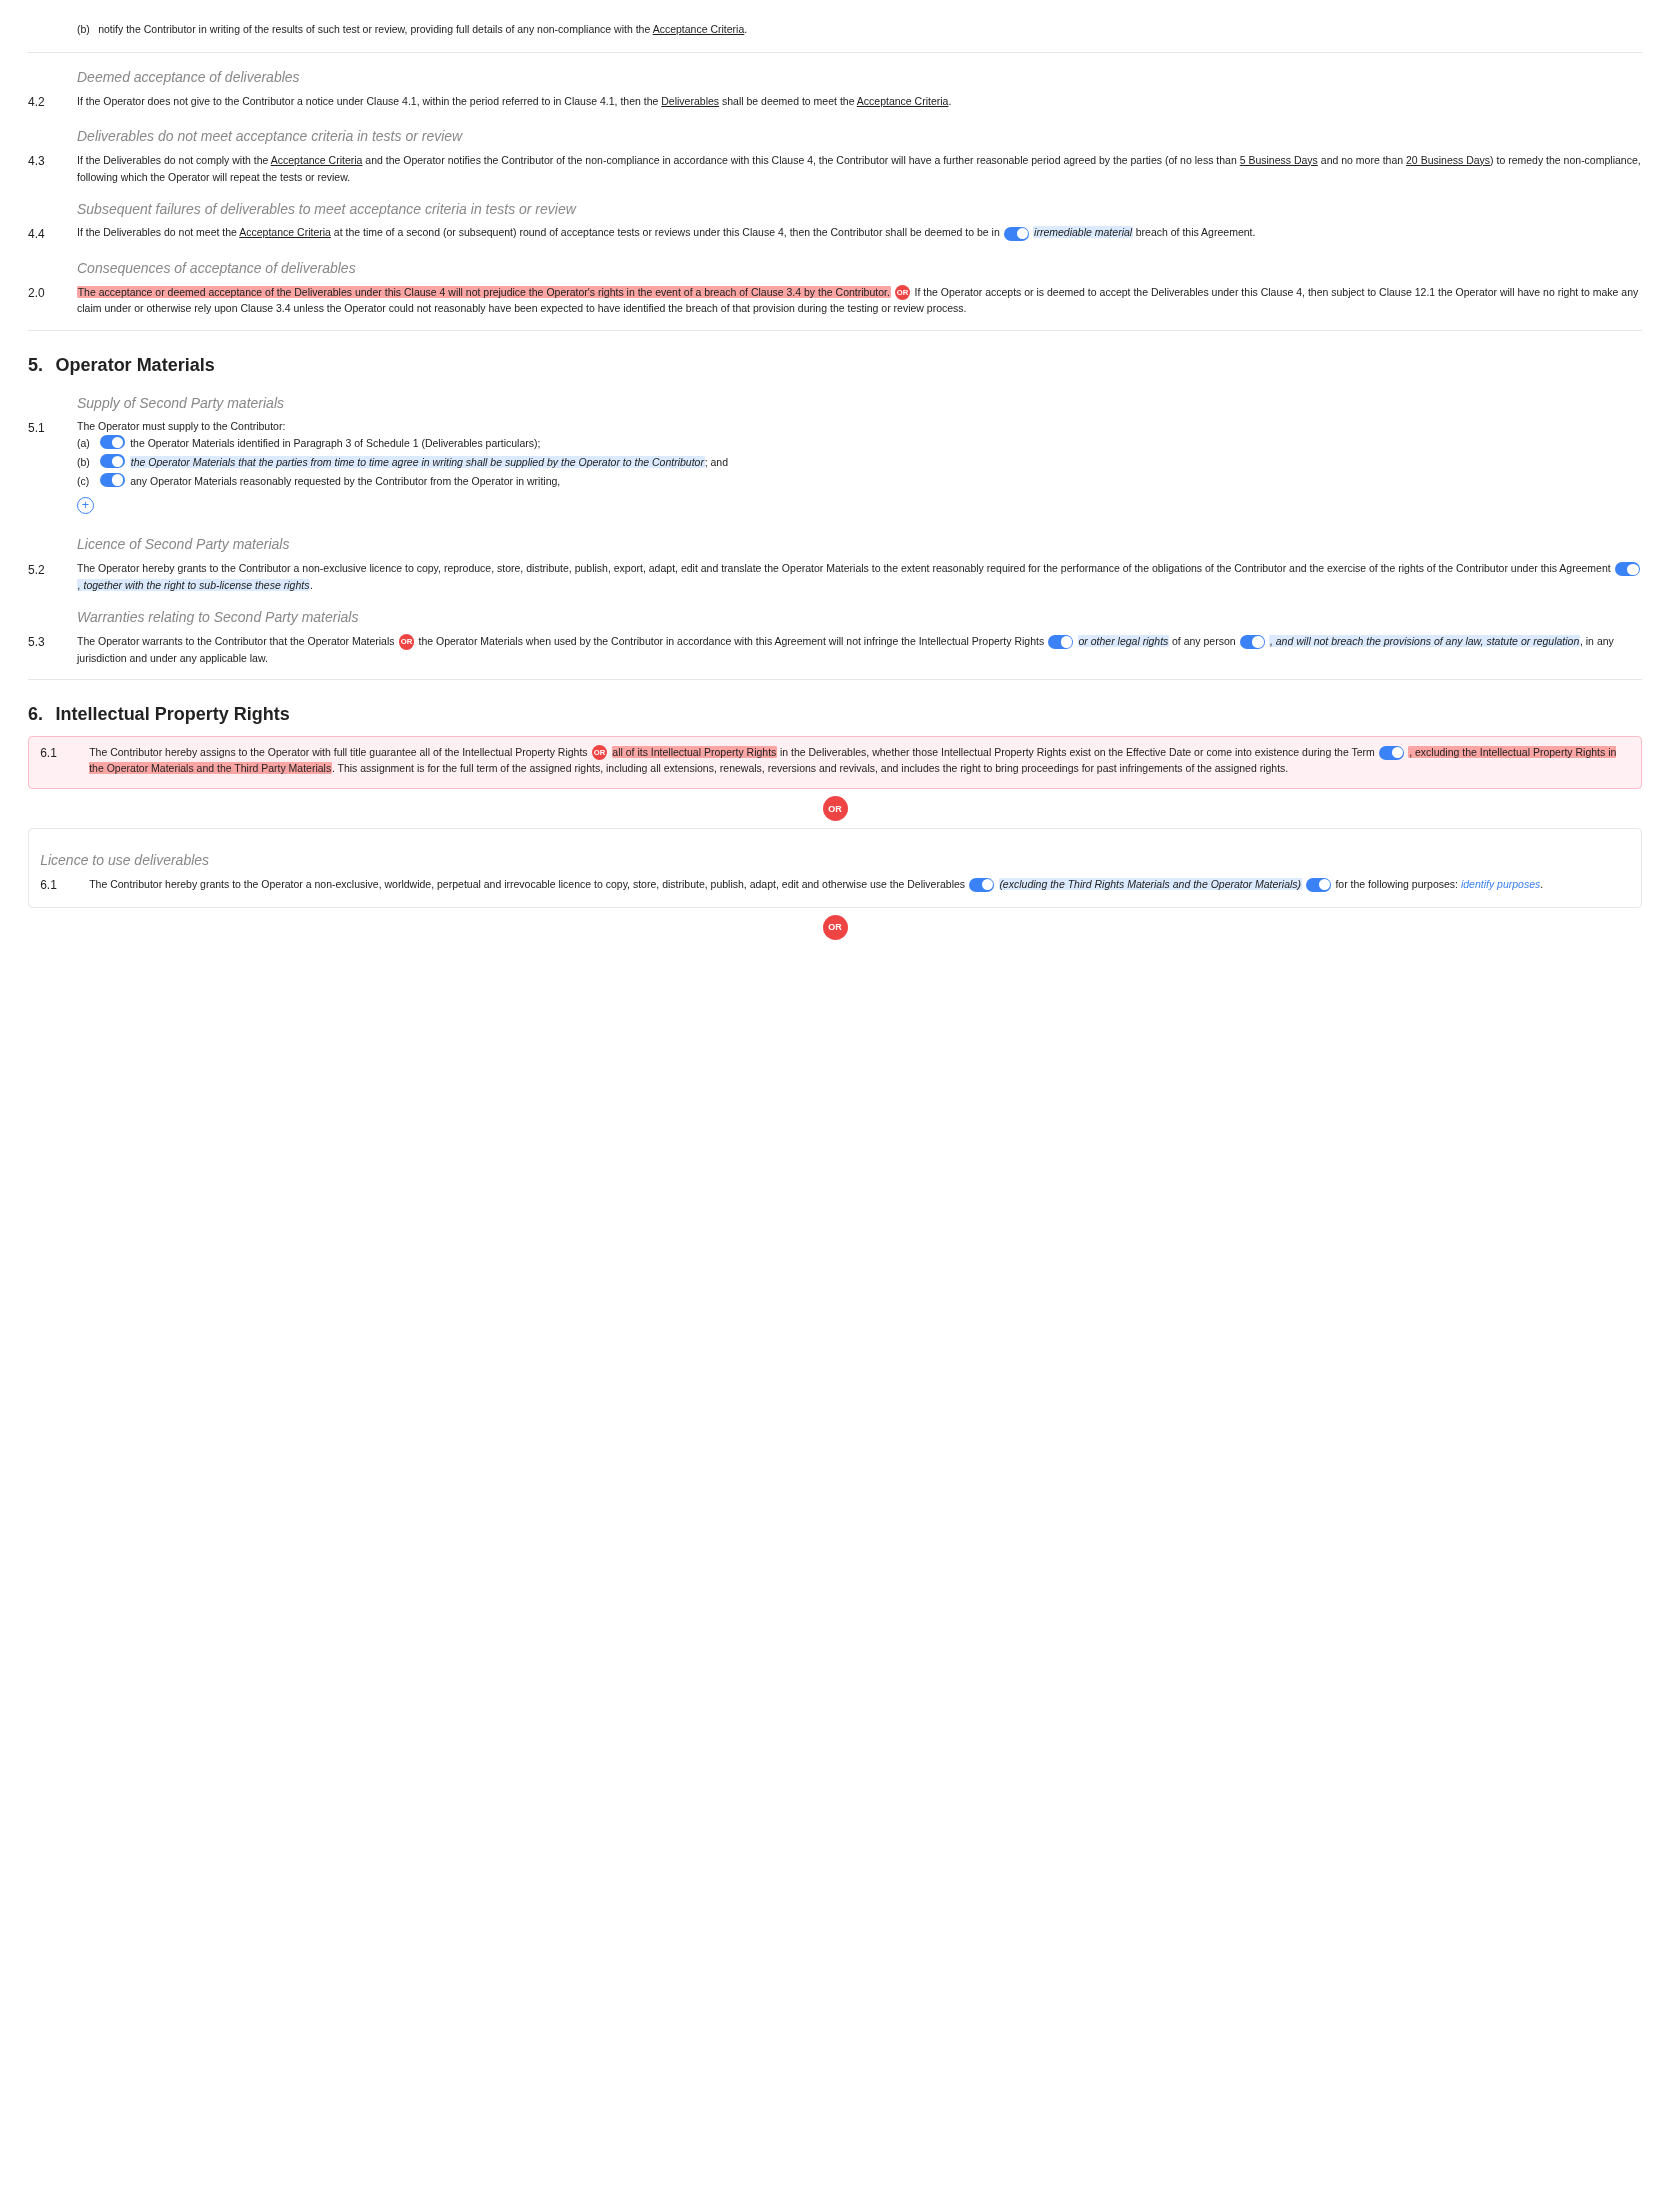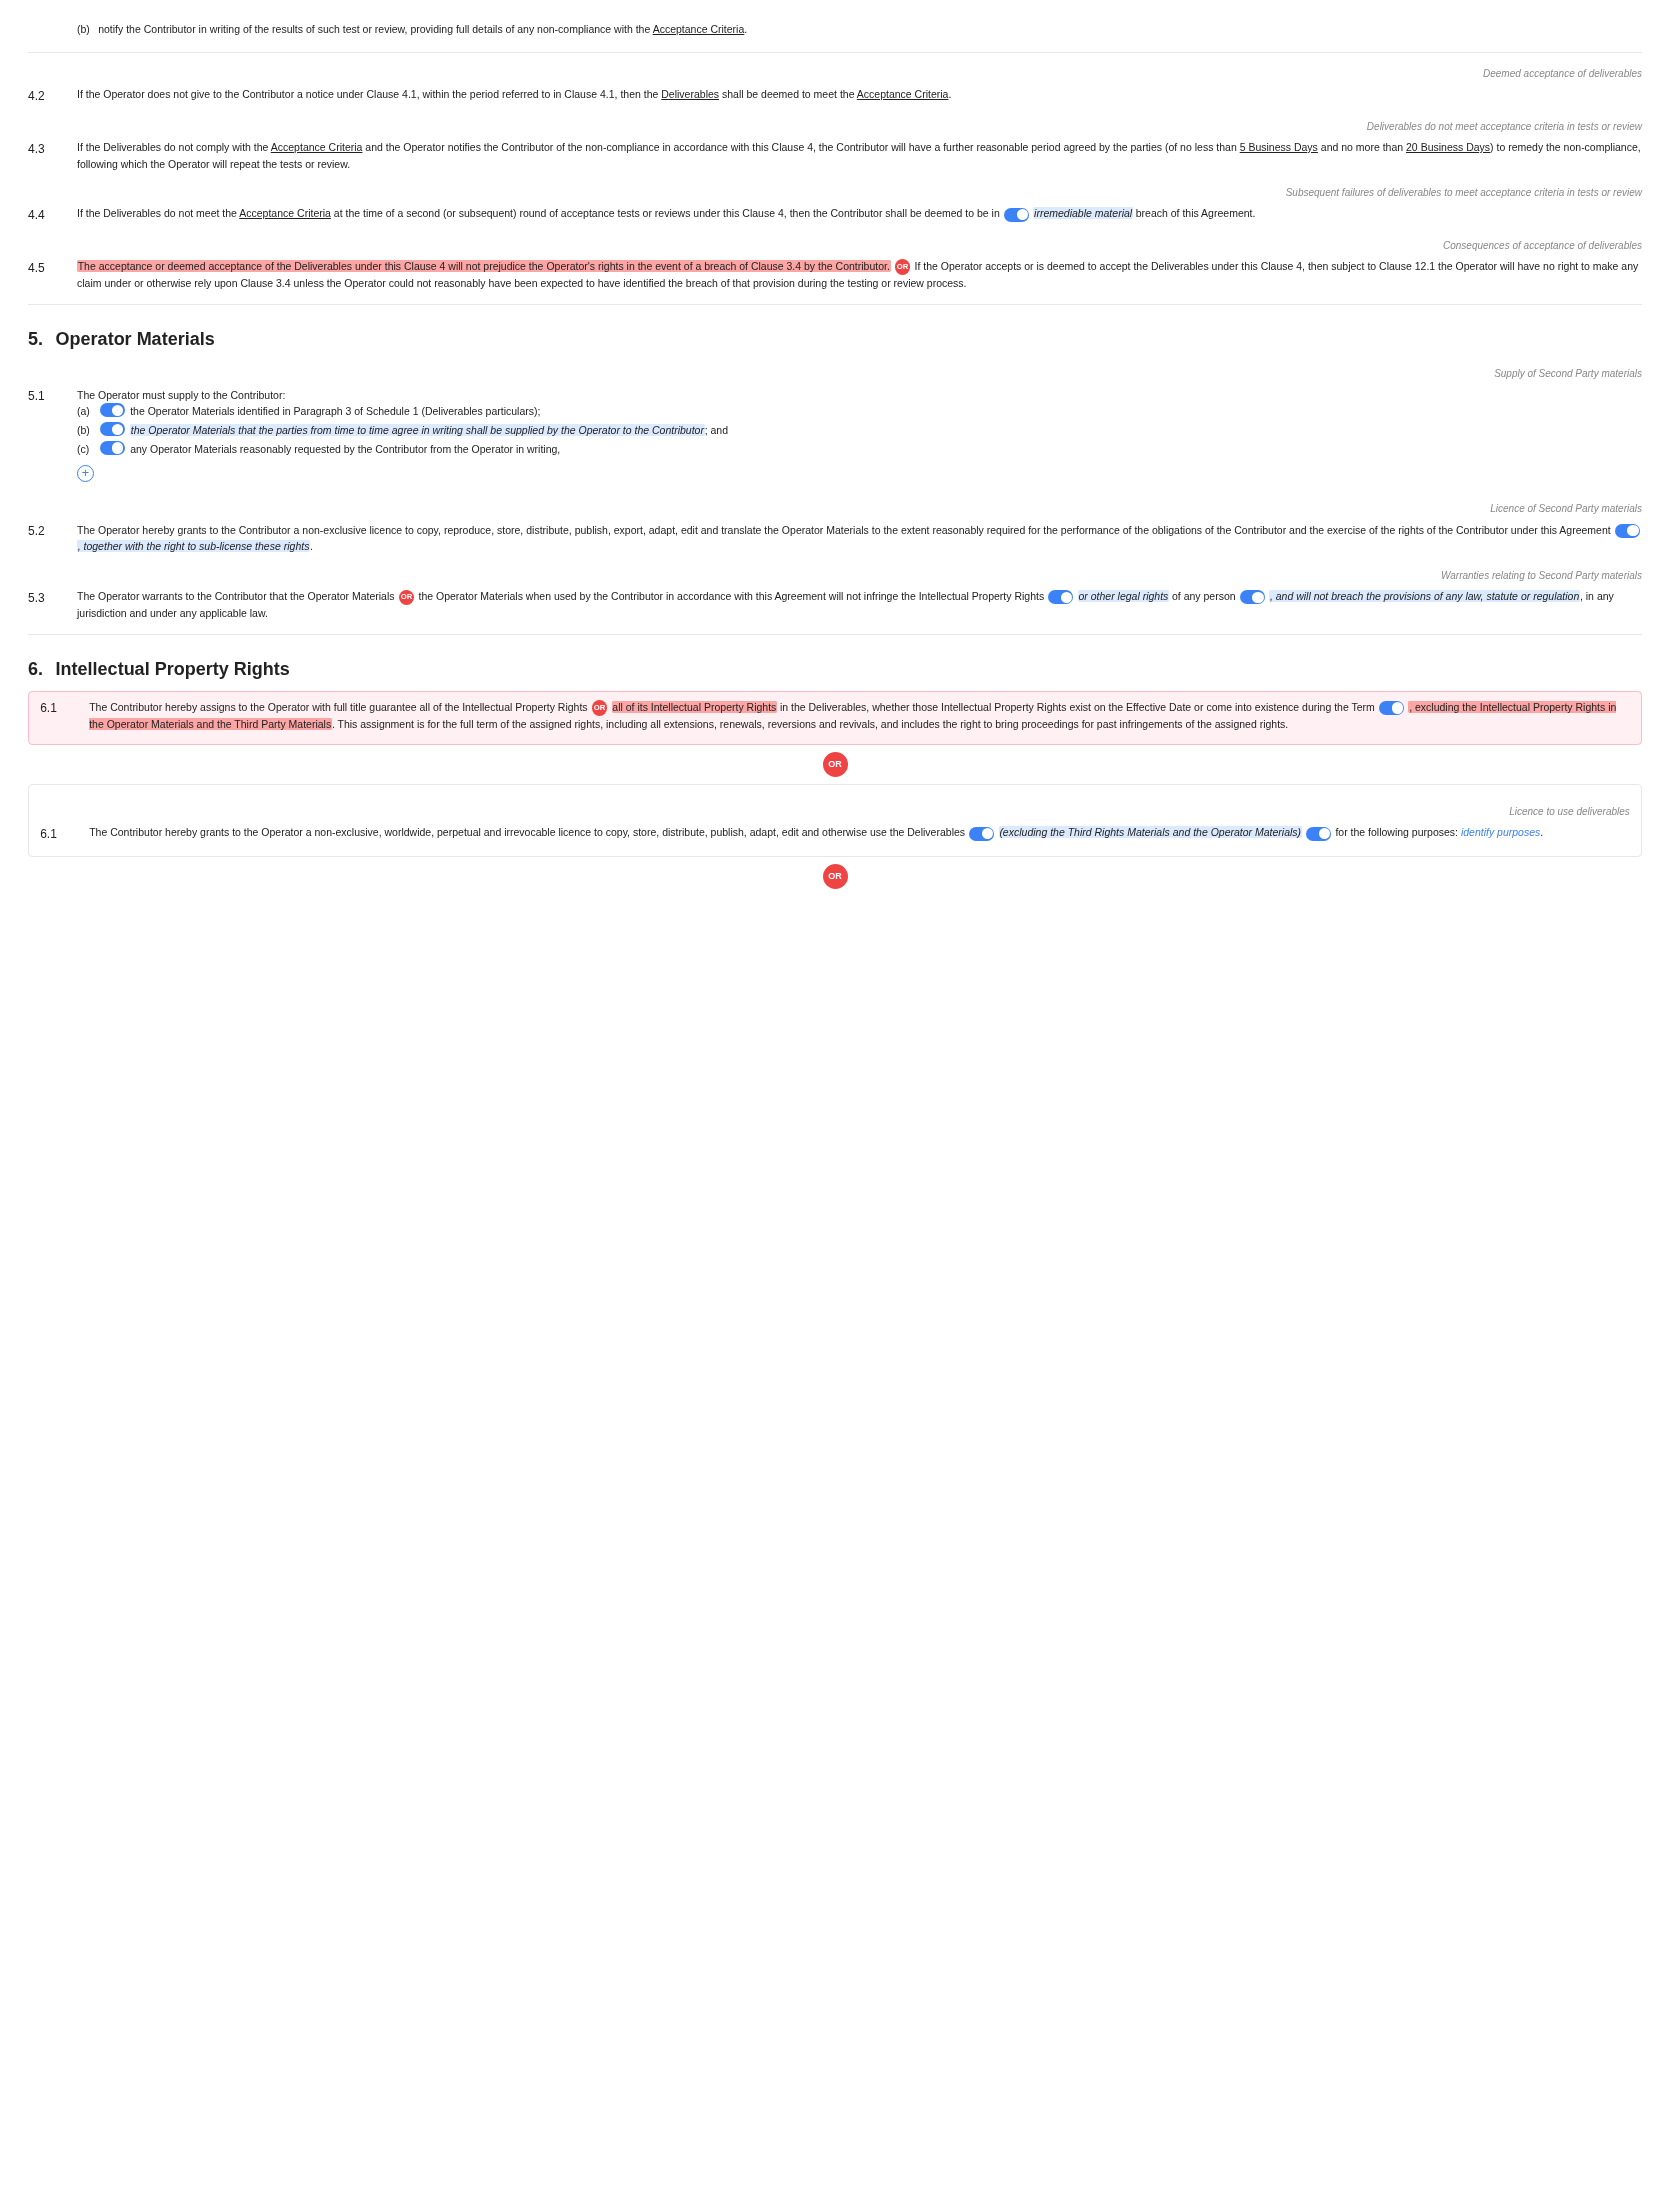--- a/index.html
+++ b/index.html
@@ -15,23 +15,22 @@
       font-size: 18px;
       font-weight: bold;
       margin: 19.7px 0 7px 0;
       display: flex;
       align-items: center;
       gap: 12.6px;
     }
     .clause-label {
       font-style: italic;
       color: #888;
-      font-size: 10px;
+      font-size: 14px;
       margin: 12.6px 0 4.2px 49px;
-      text-align: right;
     }
     .clause-row {
       display: flex;
       gap: 0;
       margin-bottom: 4.2px;
     }
     .clause-num {
       min-width: 49px;
       font-size: 12px;
       color: #222;
@@ -188,21 +187,21 @@
   <div class="clause-content">
     If the Deliverables do not meet the <span class="underline">Acceptance Criteria</span> at the time of a second (or subsequent) round of acceptance tests or reviews under this Clause 4, then the Contributor shall be deemed to be in
     <span class="toggle"></span>
     <span class="highlight-blue"> irremediable material</span>
     breach of this Agreement.
   </div>
 </div>
 
 <div class="clause-label">Consequences of acceptance of deliverables</div>
 <div class="clause-row">
-  <div class="clause-num">4.5</div>
+  <div class="clause-num">2.0</div>
   <div class="clause-content">
     <span class="highlight-pink">The acceptance or deemed acceptance of the Deliverables under this Clause 4 will not prejudice the Operator's rights in the event of a breach of Clause 3.4 by the Contributor.</span>
     <span class="or-badge">OR</span>
     If the Operator accepts or is deemed to accept the Deliverables under this Clause 4, then subject to Clause 12.1 the Operator will have no right to make any claim under or otherwise rely upon Clause 3.4 unless the Operator could not reasonably have been expected to have identified the breach of that provision during the testing or review process.
   </div>
 </div>
 
 <hr class="divider">
 
 <div class="section-header">

